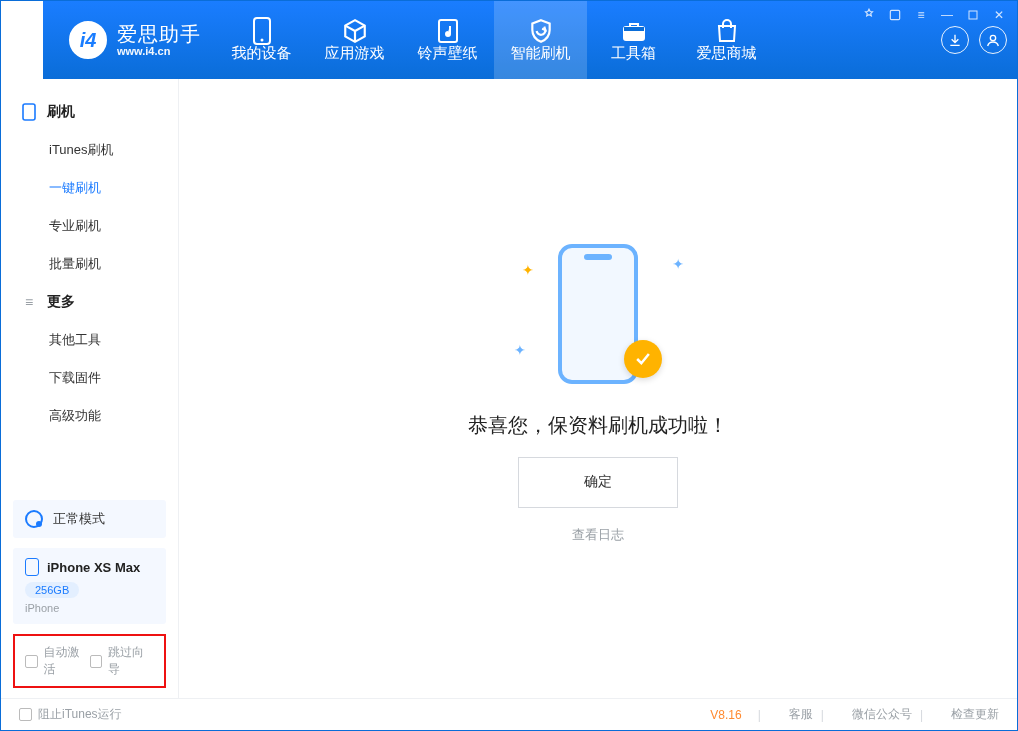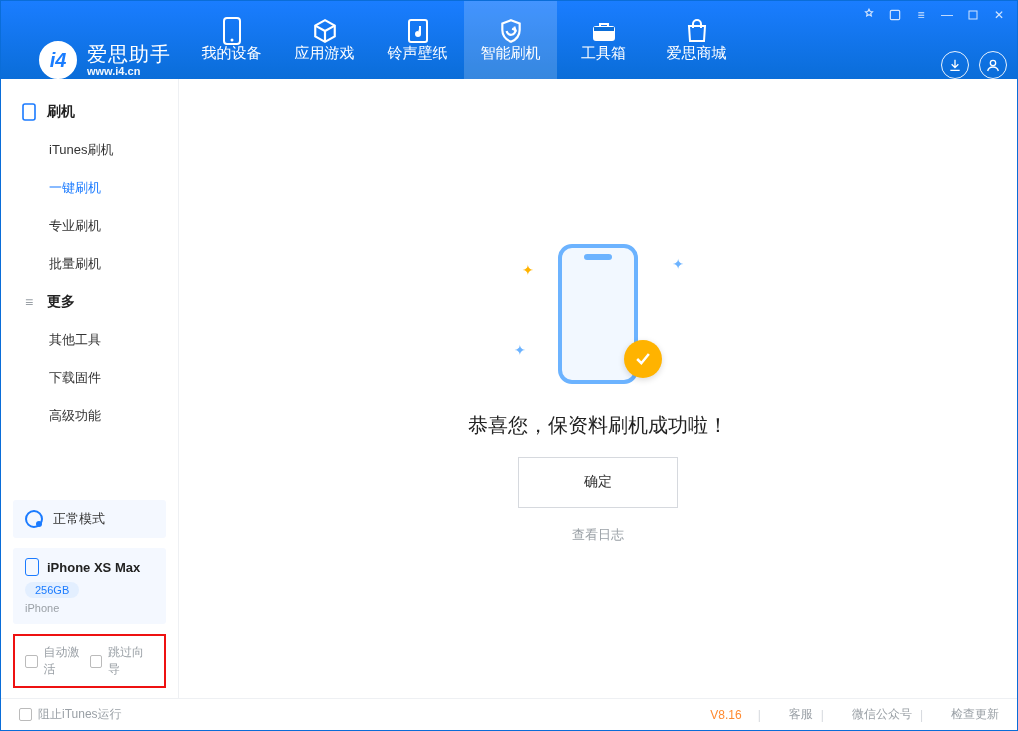--- a/index.html
+++ b/index.html
@@ -1,20 +1,20 @@
 <!DOCTYPE html>
 <html><head>
 <meta charset="utf-8">
 <style>
 * { box-sizing: border-box; margin: 0; padding: 0; font-family: "Microsoft YaHei", "PingFang SC", sans-serif; }
 body { background: #fff; }
 .window { width: 1018px; height: 731px; border: 1px solid #0a6dd8; position: relative; display: flex; flex-direction: column; }
 
 
-.header { height: 78px; background: linear-gradient(to bottom,#1a7dff,#0a6dd8); display: flex; align-items: flex-end; padding: 0 10px 0 16px; color: #fff; }
+.header { height: 78px; background: linear-gradient(to bottom,#1a7dff,#0a6dd8); display: flex; align-items: center; padding: 0 10px 0 4px; color: #fff; margin-left: 42px; }
 .logo { display: flex; align-items: center; padding: 0 14px 0 22px; }
 .logo-icon { width: 38px; height: 38px; border: 2px solid #fff; border-radius: 50%; display: flex; align-items: center; justify-content: center; font-weight: bold; font-style: italic; font-size: 20px; color: #1a7dff; background: #fff; }
 .logo-txt { margin-left: 10px; line-height: 1.1; }
 .logo-txt .t1 { font-size: 20px; font-weight: 500; letter-spacing: 1px; }
 .logo-txt .t2 { font-size: 11px; opacity: .95; font-weight: bold; }
 .tabs { display: flex; height: 100%; }
 .tab { width: 93px; display: flex; flex-direction: column; align-items: center; justify-content: center; cursor: pointer; font-size: 15px; }
 .tab.active { background: rgba(255,255,255,.18); }
 .tab-ico { width: 26px; height: 26px; display: flex; align-items: center; justify-content: center; }
 .header-right { margin-left: auto; display: flex; align-items: center; gap: 10px; }

